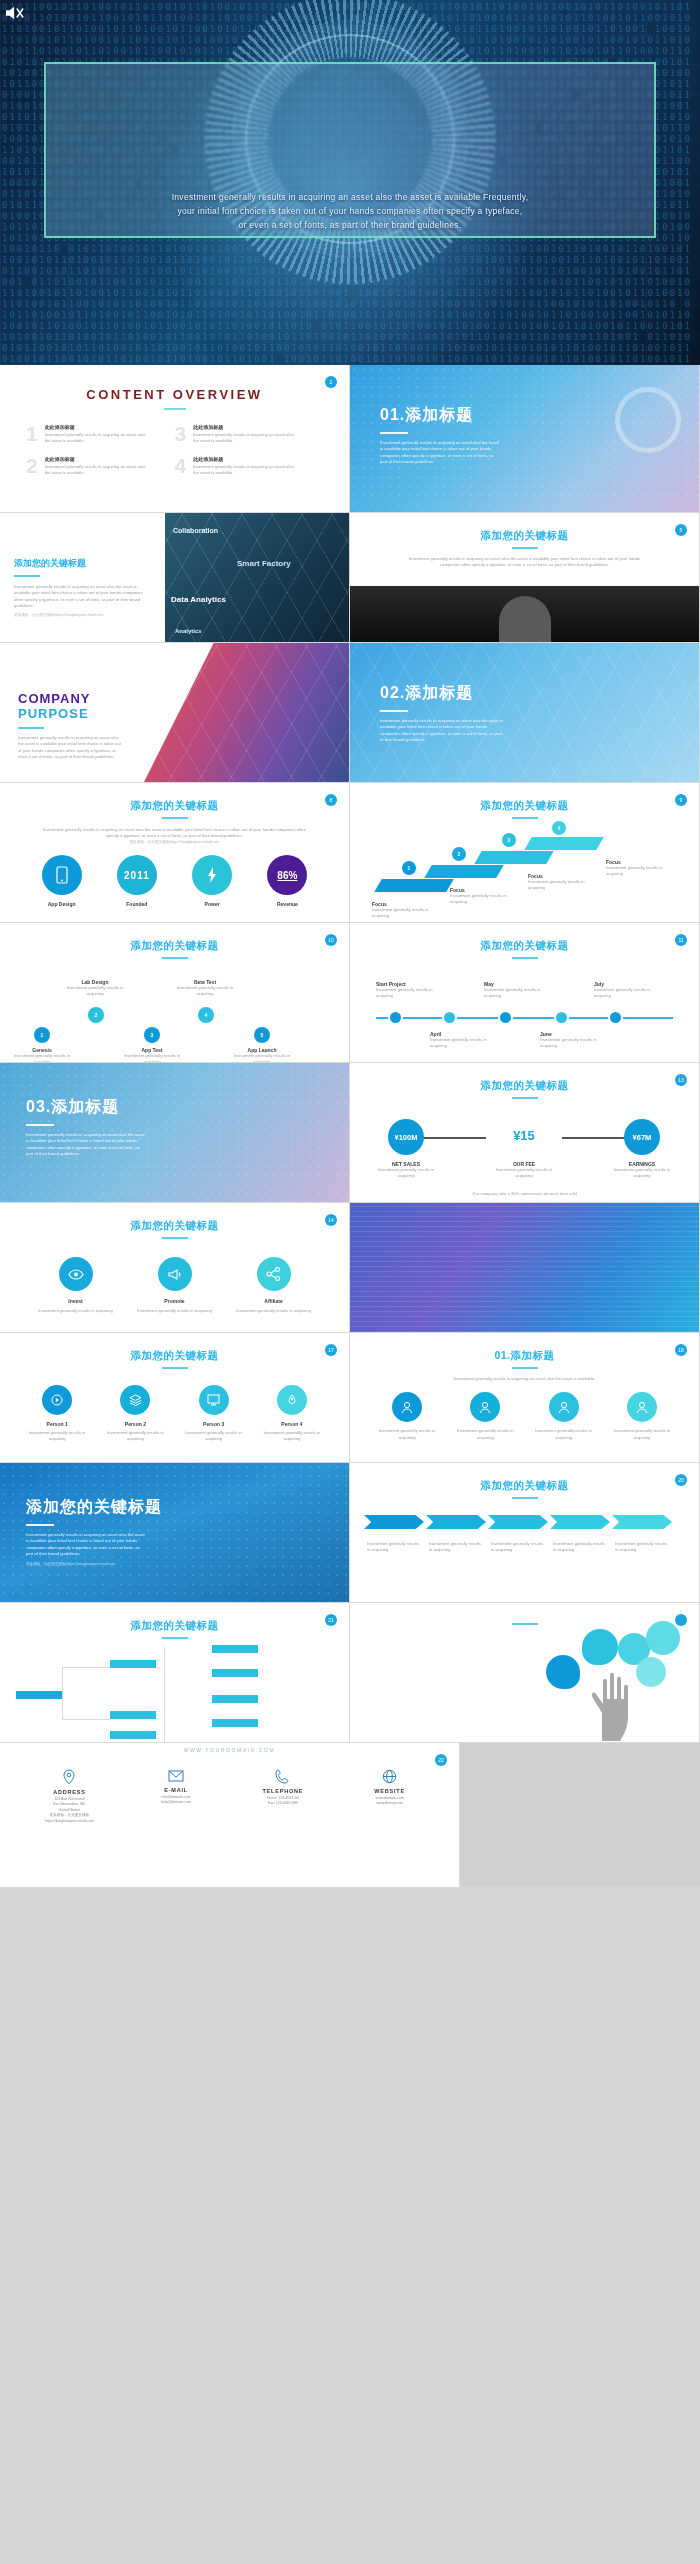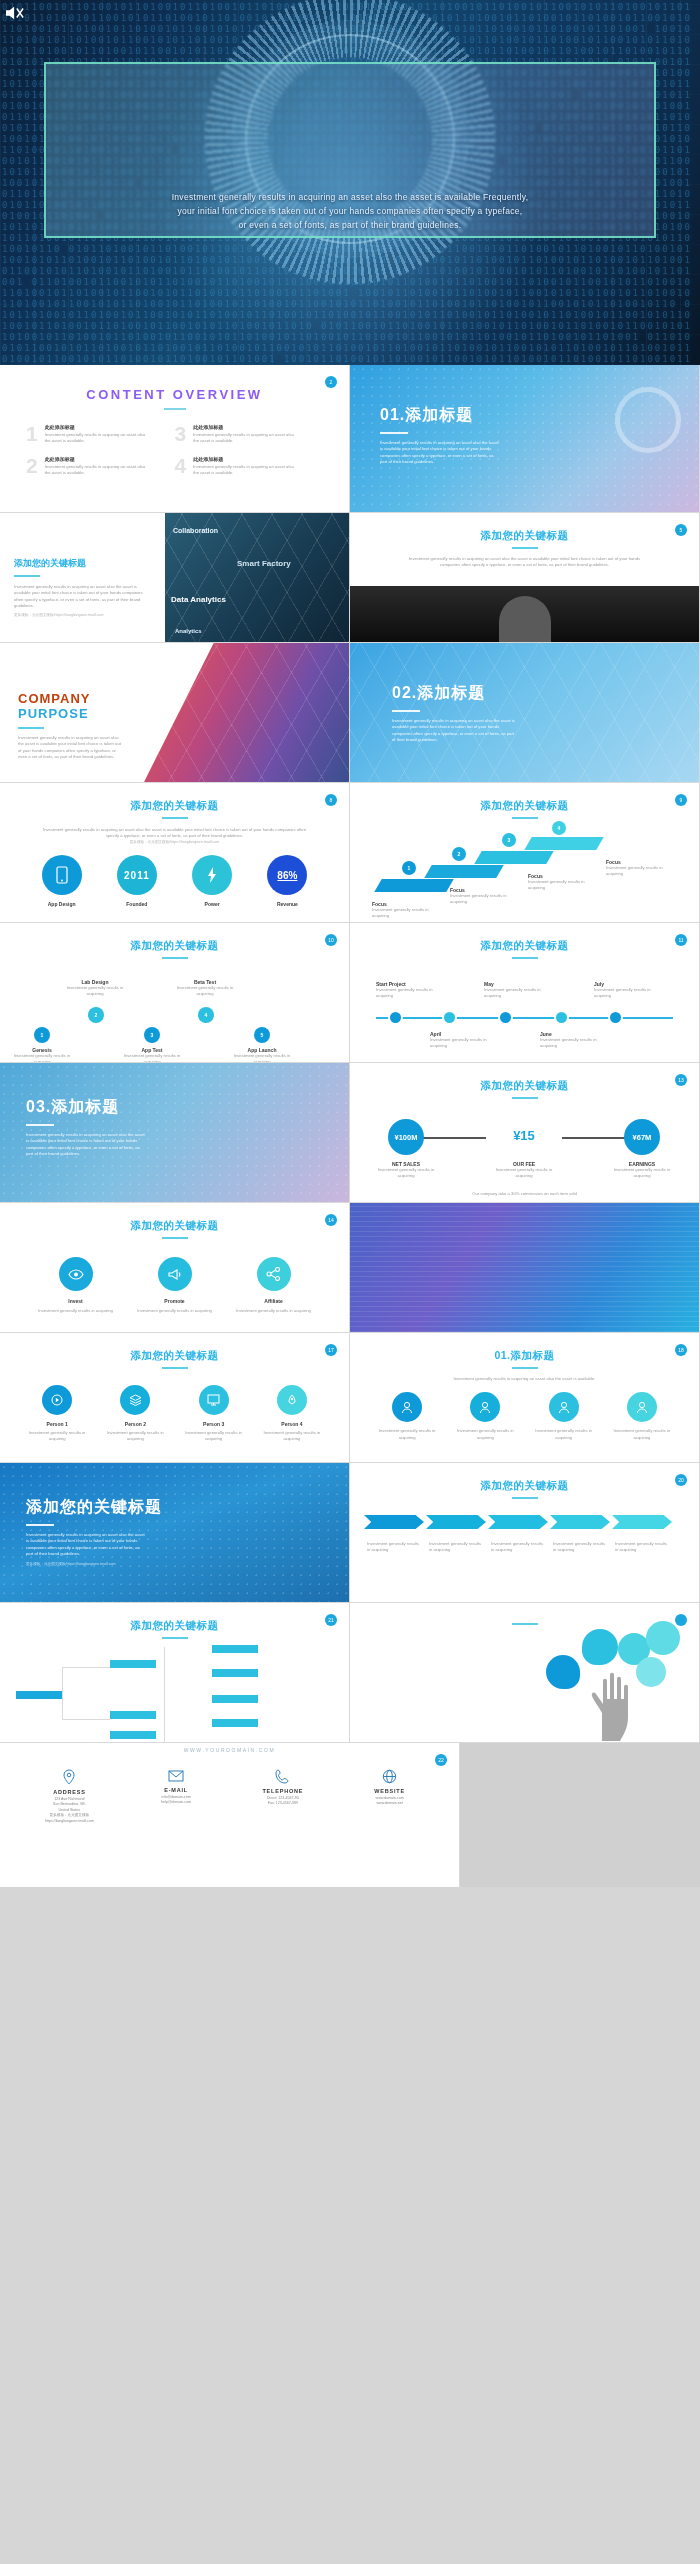--- a/index.html
+++ b/index.html
@@ -62,21 +62,21 @@
   .ktitle { text-align:center; color:#2bb4e8; font-size:10.5px; font-weight:bold;
     letter-spacing:.5px; padding-top:16px; }
   .kbar { width:26px; height:2px; background:#5ad0e8; margin:4px auto 0; }
   .body-txt { color:#9a9a9a; font-size:4.2px; line-height:6.4px; }
   .tiny { font-size:3.6px; color:#b3b3b3; line-height:5.6px; }
   .lbl { font-size:5px; font-weight:bold; color:#3b3b3b; }
   .circle { border-radius:50%; display:flex; align-items:center; justify-content:center;
     color:#fff; font-weight:bold; }
 
   
-  .co-title { text-align:center; color:#8b5cf6; font-size:13px; font-weight:bold;
+  .co-title { text-align:center; color:#7f1d1d; font-size:13px; font-weight:bold;
     letter-spacing:2.5px; padding-top:22px; }
   .co-items { display:flex; flex-wrap:wrap; padding:14px 26px 0; }
   .co-item { width:50%; display:flex; gap:7px; margin-bottom:11px; }
   .co-num { font-size:21px; color:#e2e2e2; font-weight:bold; line-height:19px; }
   .co-head { font-size:5px; font-weight:bold; color:#3b3b3b; margin-bottom:2px; }
 
   
   .photo { position:relative; overflow:hidden; }
   .ph-tech { background:linear-gradient(135deg,#2a5f78,#17394f 60%,#0e2433);}
   .ph-hood { background:linear-gradient(180deg,#2b2b2b,#0c0c0c);}
@@ -249,30 +249,30 @@
       <div class="photo ph-hood" style="position:absolute;left:0;right:0;bottom:0;height:56px;">
         <div style="position:absolute;left:50%;bottom:0;transform:translateX(-50%);width:52px;height:46px;background:#5a5a5a;border-radius:26px 26px 0 0;"></div>
       </div>
     </div>
 
     <div class="slide s-h140">
       <div class="photo ph-arrow" style="position:absolute;right:0;top:0;width:205px;height:100%;clip-path:polygon(34% 0,100% 0,100% 100%,0 100%);">
         <div class="hexbg"></div>
       </div>
       <div style="position:absolute;left:18px;top:48px;">
-        <div style="color:#c2410c;font-size:13px;font-weight:bold;letter-spacing:1px;">COMPANY</div>
+        <div style="color:#4c1d95;font-size:13px;font-weight:bold;letter-spacing:1px;">COMPANY</div>
         <div style="color:#29a8dd;font-size:13px;font-weight:bold;letter-spacing:1px;">PURPOSE</div>
         <div class="kbar" style="margin:6px 0 6px 0;"></div>
         <div class="body-txt" style="width:105px">Investment generally results in acquiring an asset also the asset is available your initial font choice is taken out of your hands companies often specify a typeface, or even a set of fonts, as part of their brand guidelines.</div>
       </div>
     </div>
 
     <div class="slide s-h140 photo ph-city">
       <div class="hexbg"></div>
-      <div style="position:absolute;left:30px;top:40px;margin-left:12px;">
+      <div style="position:absolute;left:30px;top:40px;">
         <div class="big-head">02.添加标题</div>
         <div class="wbar"></div>
         <div class="w-txt" style="width:125px">Investment generally results in acquiring an asset also the asset is available your initial font choice is taken out of your hands companies often specify a typeface, or even a set of fonts, as part of their brand guidelines.</div>
       </div>
     </div>
 
     <div class="slide s-h140">
       <div class="pnum">8</div>
       <div class="ktitle">添加您的关键标题</div>
       <div class="kbar"></div>
@@ -294,21 +294,21 @@
         </div>
         <div class="stat-col">
           <div class="circle" style="width:40px;height:40px;background:#2cc3d9;margin:0 auto;">
             <svg width="12" height="18" viewBox="0 0 12 18">
                 <path d="M7 1L2 10h3l-1 7 6-9H7z" fill="#fff"></path>
               </svg>
           </div>
           <div class="lbl" style="margin-top:6px">Power</div>
         </div>
         <div class="stat-col">
-          <div class="circle" style="width:40px;height:40px;background:#1d4ed8;margin:0 auto;font-size:10px;text-decoration:underline;">86%</div>
+          <div class="circle" style="width:40px;height:40px;background:#4c1d95;margin:0 auto;font-size:10px;text-decoration:underline;">86%</div>
           <div class="lbl" style="margin-top:6px">Revenue</div>
         </div>
       </div>
     </div>
 
     <div class="slide s-h140">
       <div class="pnum">9</div>
       <div class="ktitle">添加您的关键标题</div>
       <div class="kbar"></div>
       <div style="position:relative;height:100px;margin-top:8px;">

